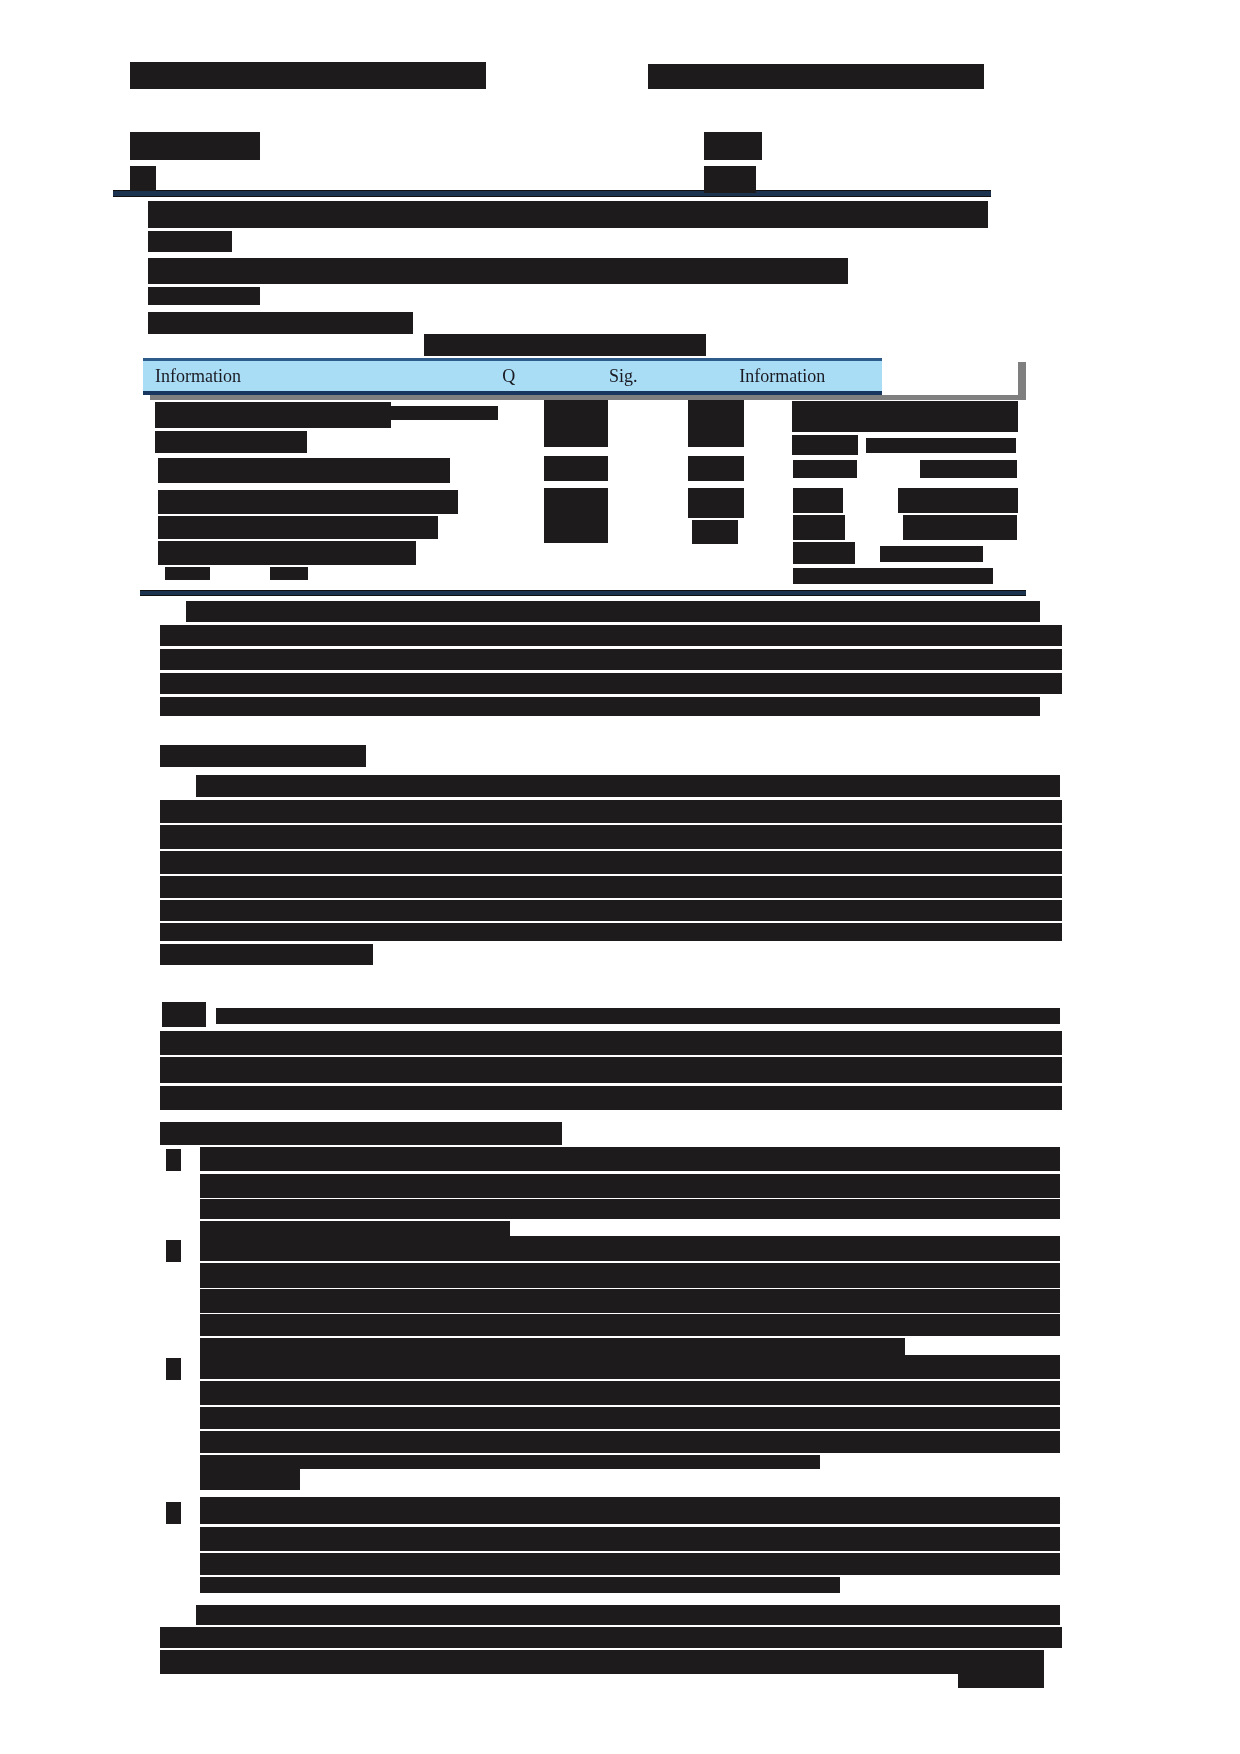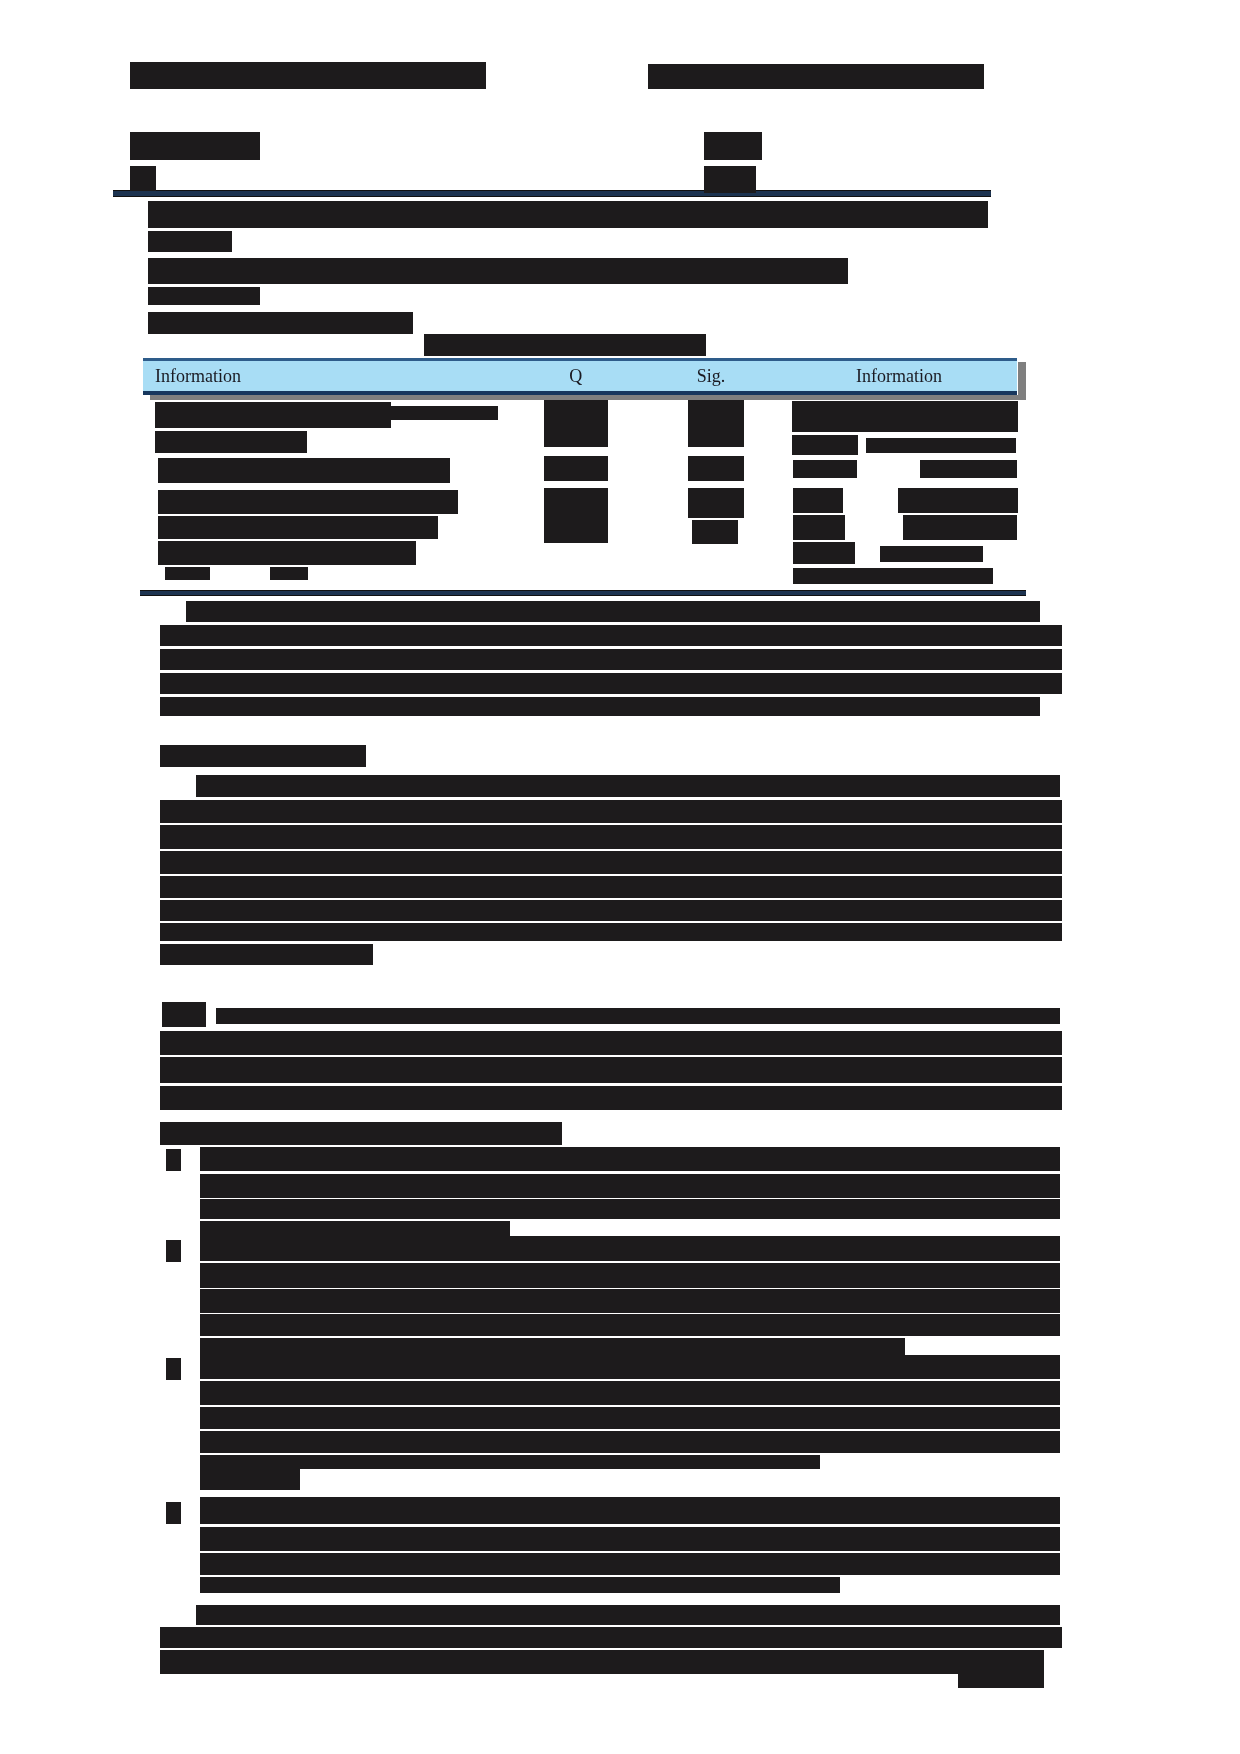--- a/index.html
+++ b/index.html
@@ -22,21 +22,21 @@
     background:var(--rule,#1c3350);
     border-top:1px solid #111;
     border-bottom:1px solid #111;
     box-sizing:border-box;
   }
   #top-rule{left:113px;top:190px;width:878px;height:7px;}
   #table-bottom-rule{left:140px;top:590px;width:886px;height:6px;}
   
   .thead{
     position:absolute;
-    left:143px;top:358px;width:874px;height:37px;
+    left:143px;top:358px;width:739px;height:37px;
     box-sizing:border-box;
     background:var(--hdr-bg,#a8ddf5);
     border-top:3px solid var(--navy-light,#2e5c8a);
     border-bottom:4px solid var(--navy-dark,#17375e);
     display:grid;
     grid-template-columns:42% 15% 16% 27%;
     align-items:center;
     font-size:18px;
     color:#1a1a22;
   }

